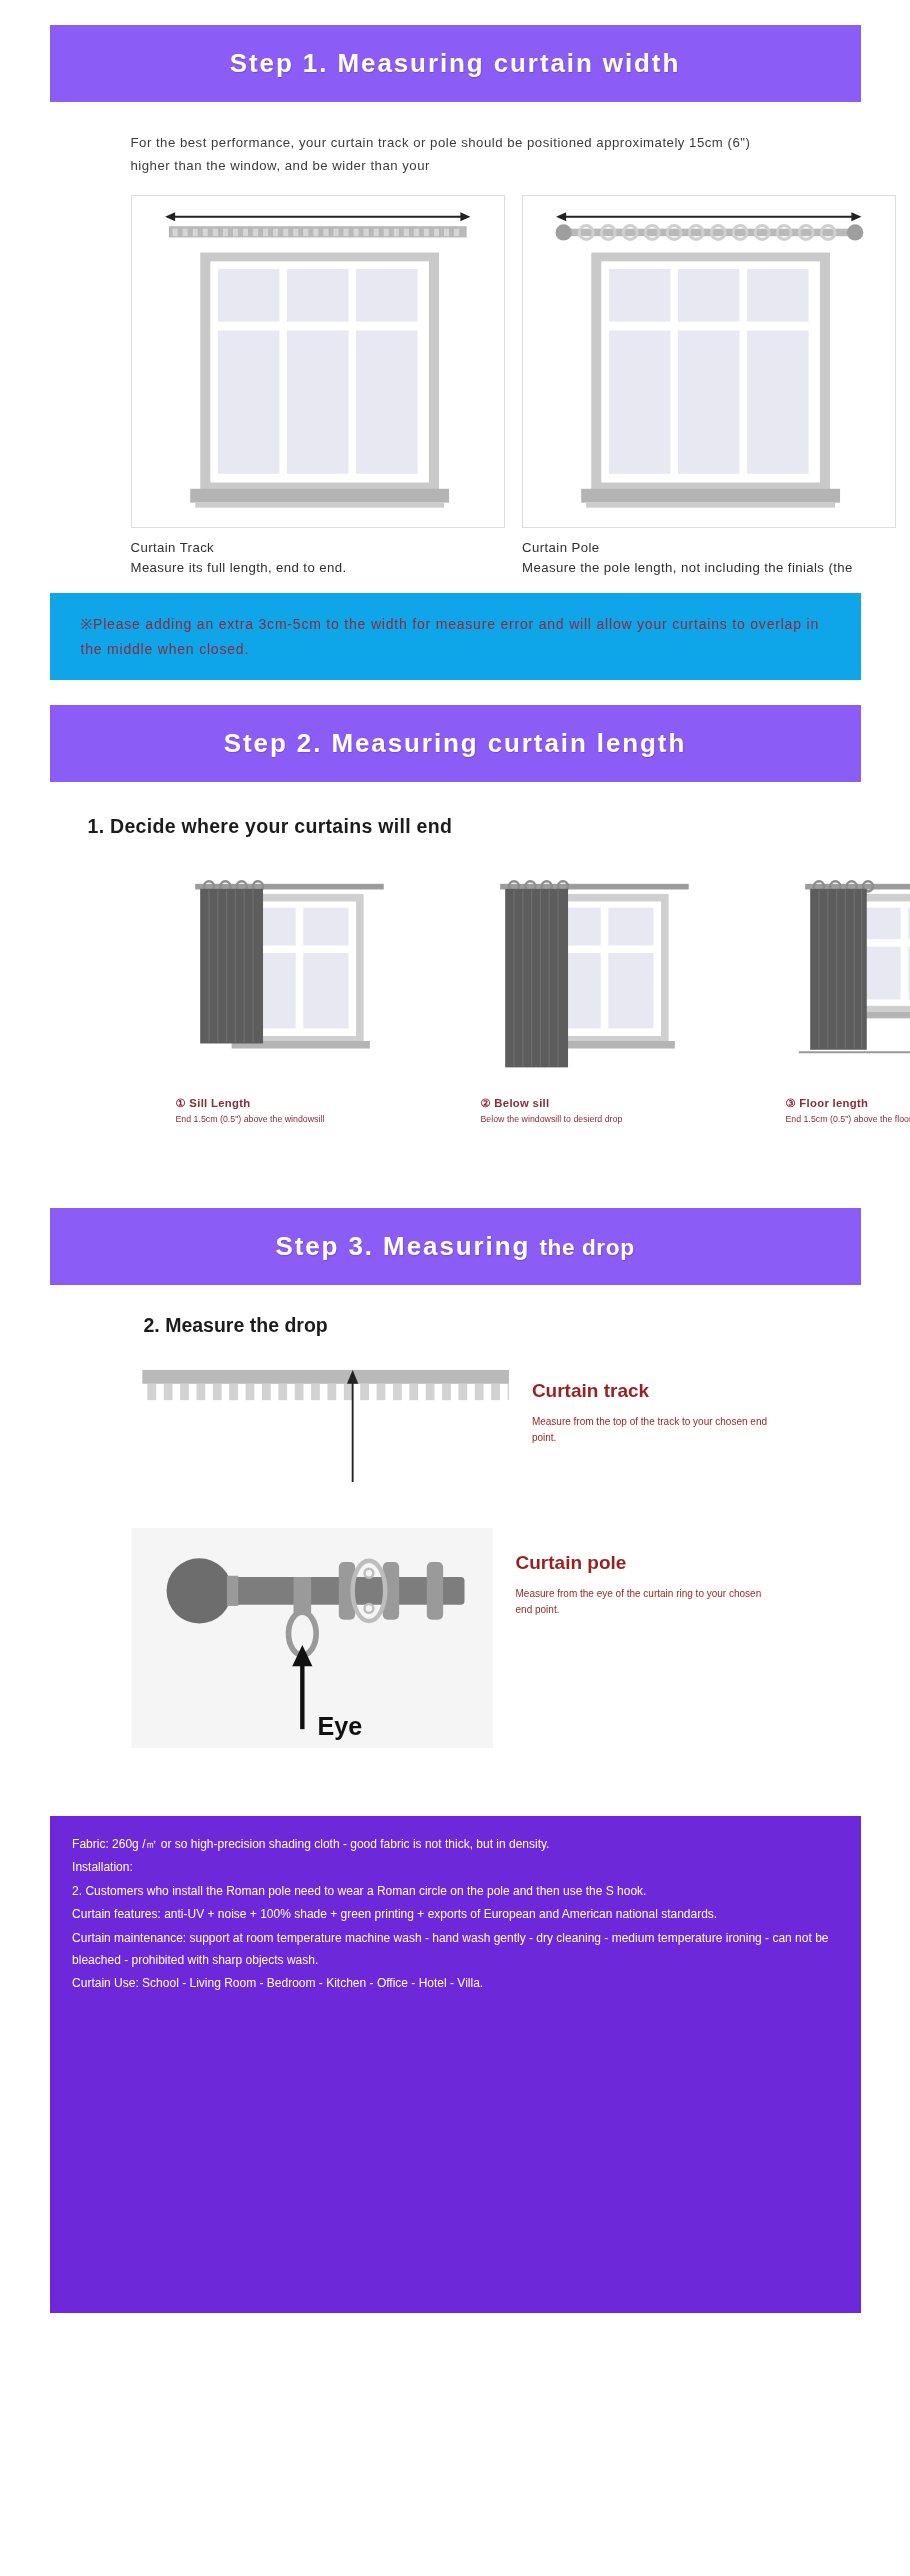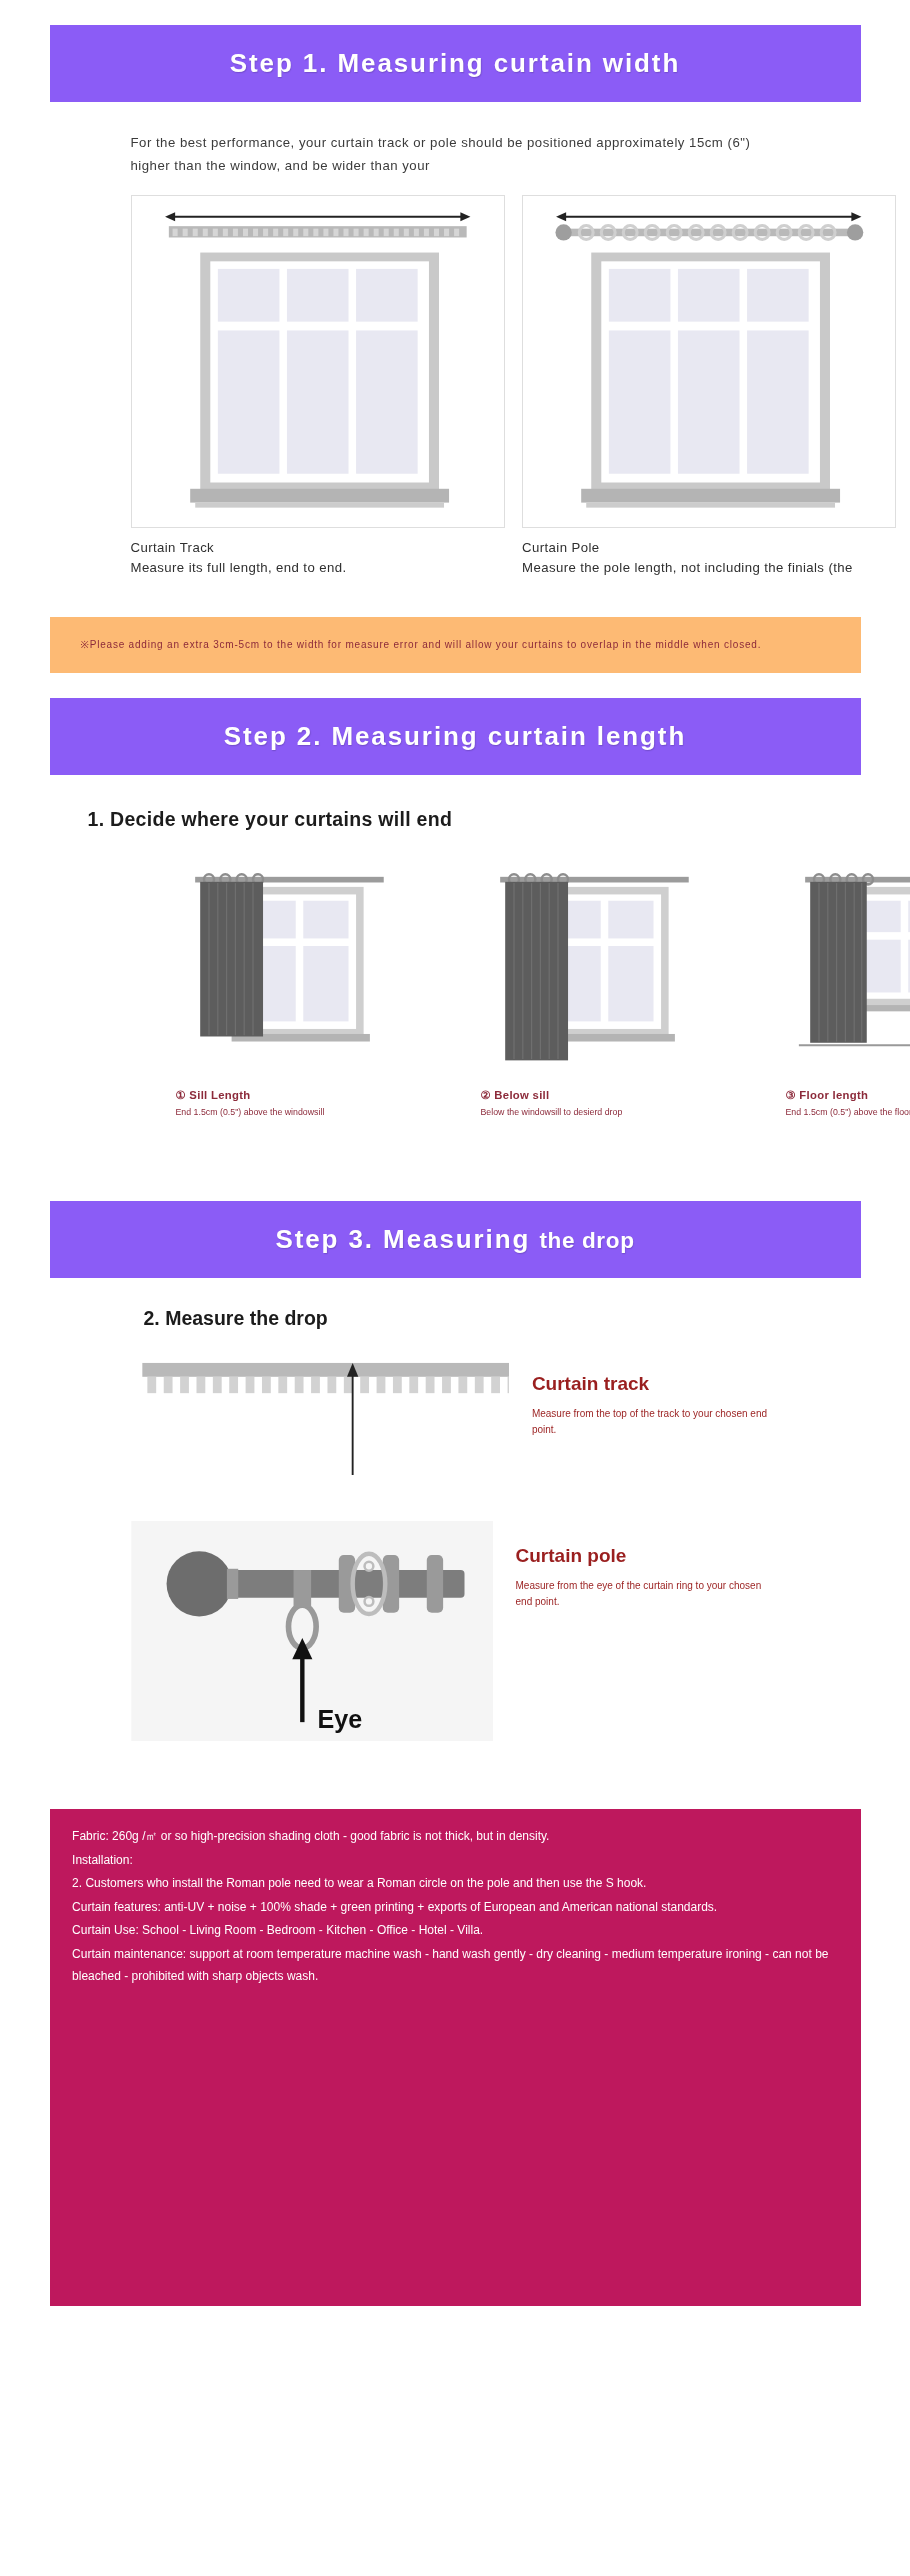--- a/index.html
+++ b/index.html
@@ -74,25 +74,25 @@
     font-size: 13.2px;
     line-height: 1.5;
     letter-spacing: 0.4px;
     color: #2f2f2f;
   }
   .caption .t1 { display: block; }
   .caption .t2 { display: block; }
 
   
   .note {
-    background: #fdba74;
-    margin-top: 40px;
+    background: #0ea5e9;
+    margin-top: 16px;
     padding: 19px 31px 19px 31px;
     color: #8c2a3a;
-    font-size: 10px;
+    font-size: 14px;
     line-height: 1.75;
     letter-spacing: 0.8px;
   }
 
   
   .h2-line {
     margin: 33px 0 32px 38px;
     font-size: 19.5px;
     font-weight: bold;
     color: #1c1c1c;
@@ -153,21 +153,21 @@
   .s3-body {
     color: #9a1f1f;
     font-size: 10px;
     font-weight: normal;
     line-height: 1.6;
     max-width: 327px;
   }
 
   
   .info-block {
-    background: #be185d;
+    background: #6d28d9;
     margin: 28px 0 0 0;
     padding: 16.4px 22.6px 25px 22.6px;
     color: #ffffff;
     font-size: 12px;
     line-height: 1.85;
     min-height: 497px;
   }
   .info-block p { margin: 0 0 1.3px 0; }
 
   .spacer-60 { height: 38px; }
@@ -500,19 +500,19 @@
     <div class="spacer-60"></div>
 
   </div>
 
   <div class="wrap">
     <div class="info-block">
       <p>Fabric: 260g /㎡ or so high-precision shading cloth - good fabric is not thick, but in density.</p>
       <p>Installation:</p>
       <p>2. Customers who install the Roman pole need to wear a Roman circle on the pole and then use the S hook.</p>
       <p>Curtain features: anti-UV + noise + 100% shade + green printing + exports of European and American national standards.</p>
+      <p>Curtain maintenance: support at room temperature machine wash - hand wash gently - dry cleaning - medium temperature ironing - can not be bleached - prohibited with sharp objects wash.</p>
       <p>Curtain Use: School - Living Room - Bedroom - Kitchen - Office - Hotel - Villa.</p>
-      <p>Curtain maintenance: support at room temperature machine wash - hand wash gently - dry cleaning - medium temperature ironing - can not be bleached - prohibited with sharp objects wash.</p>
     </div>
   </div>
 
 </div>
 
 
 </body></html>

